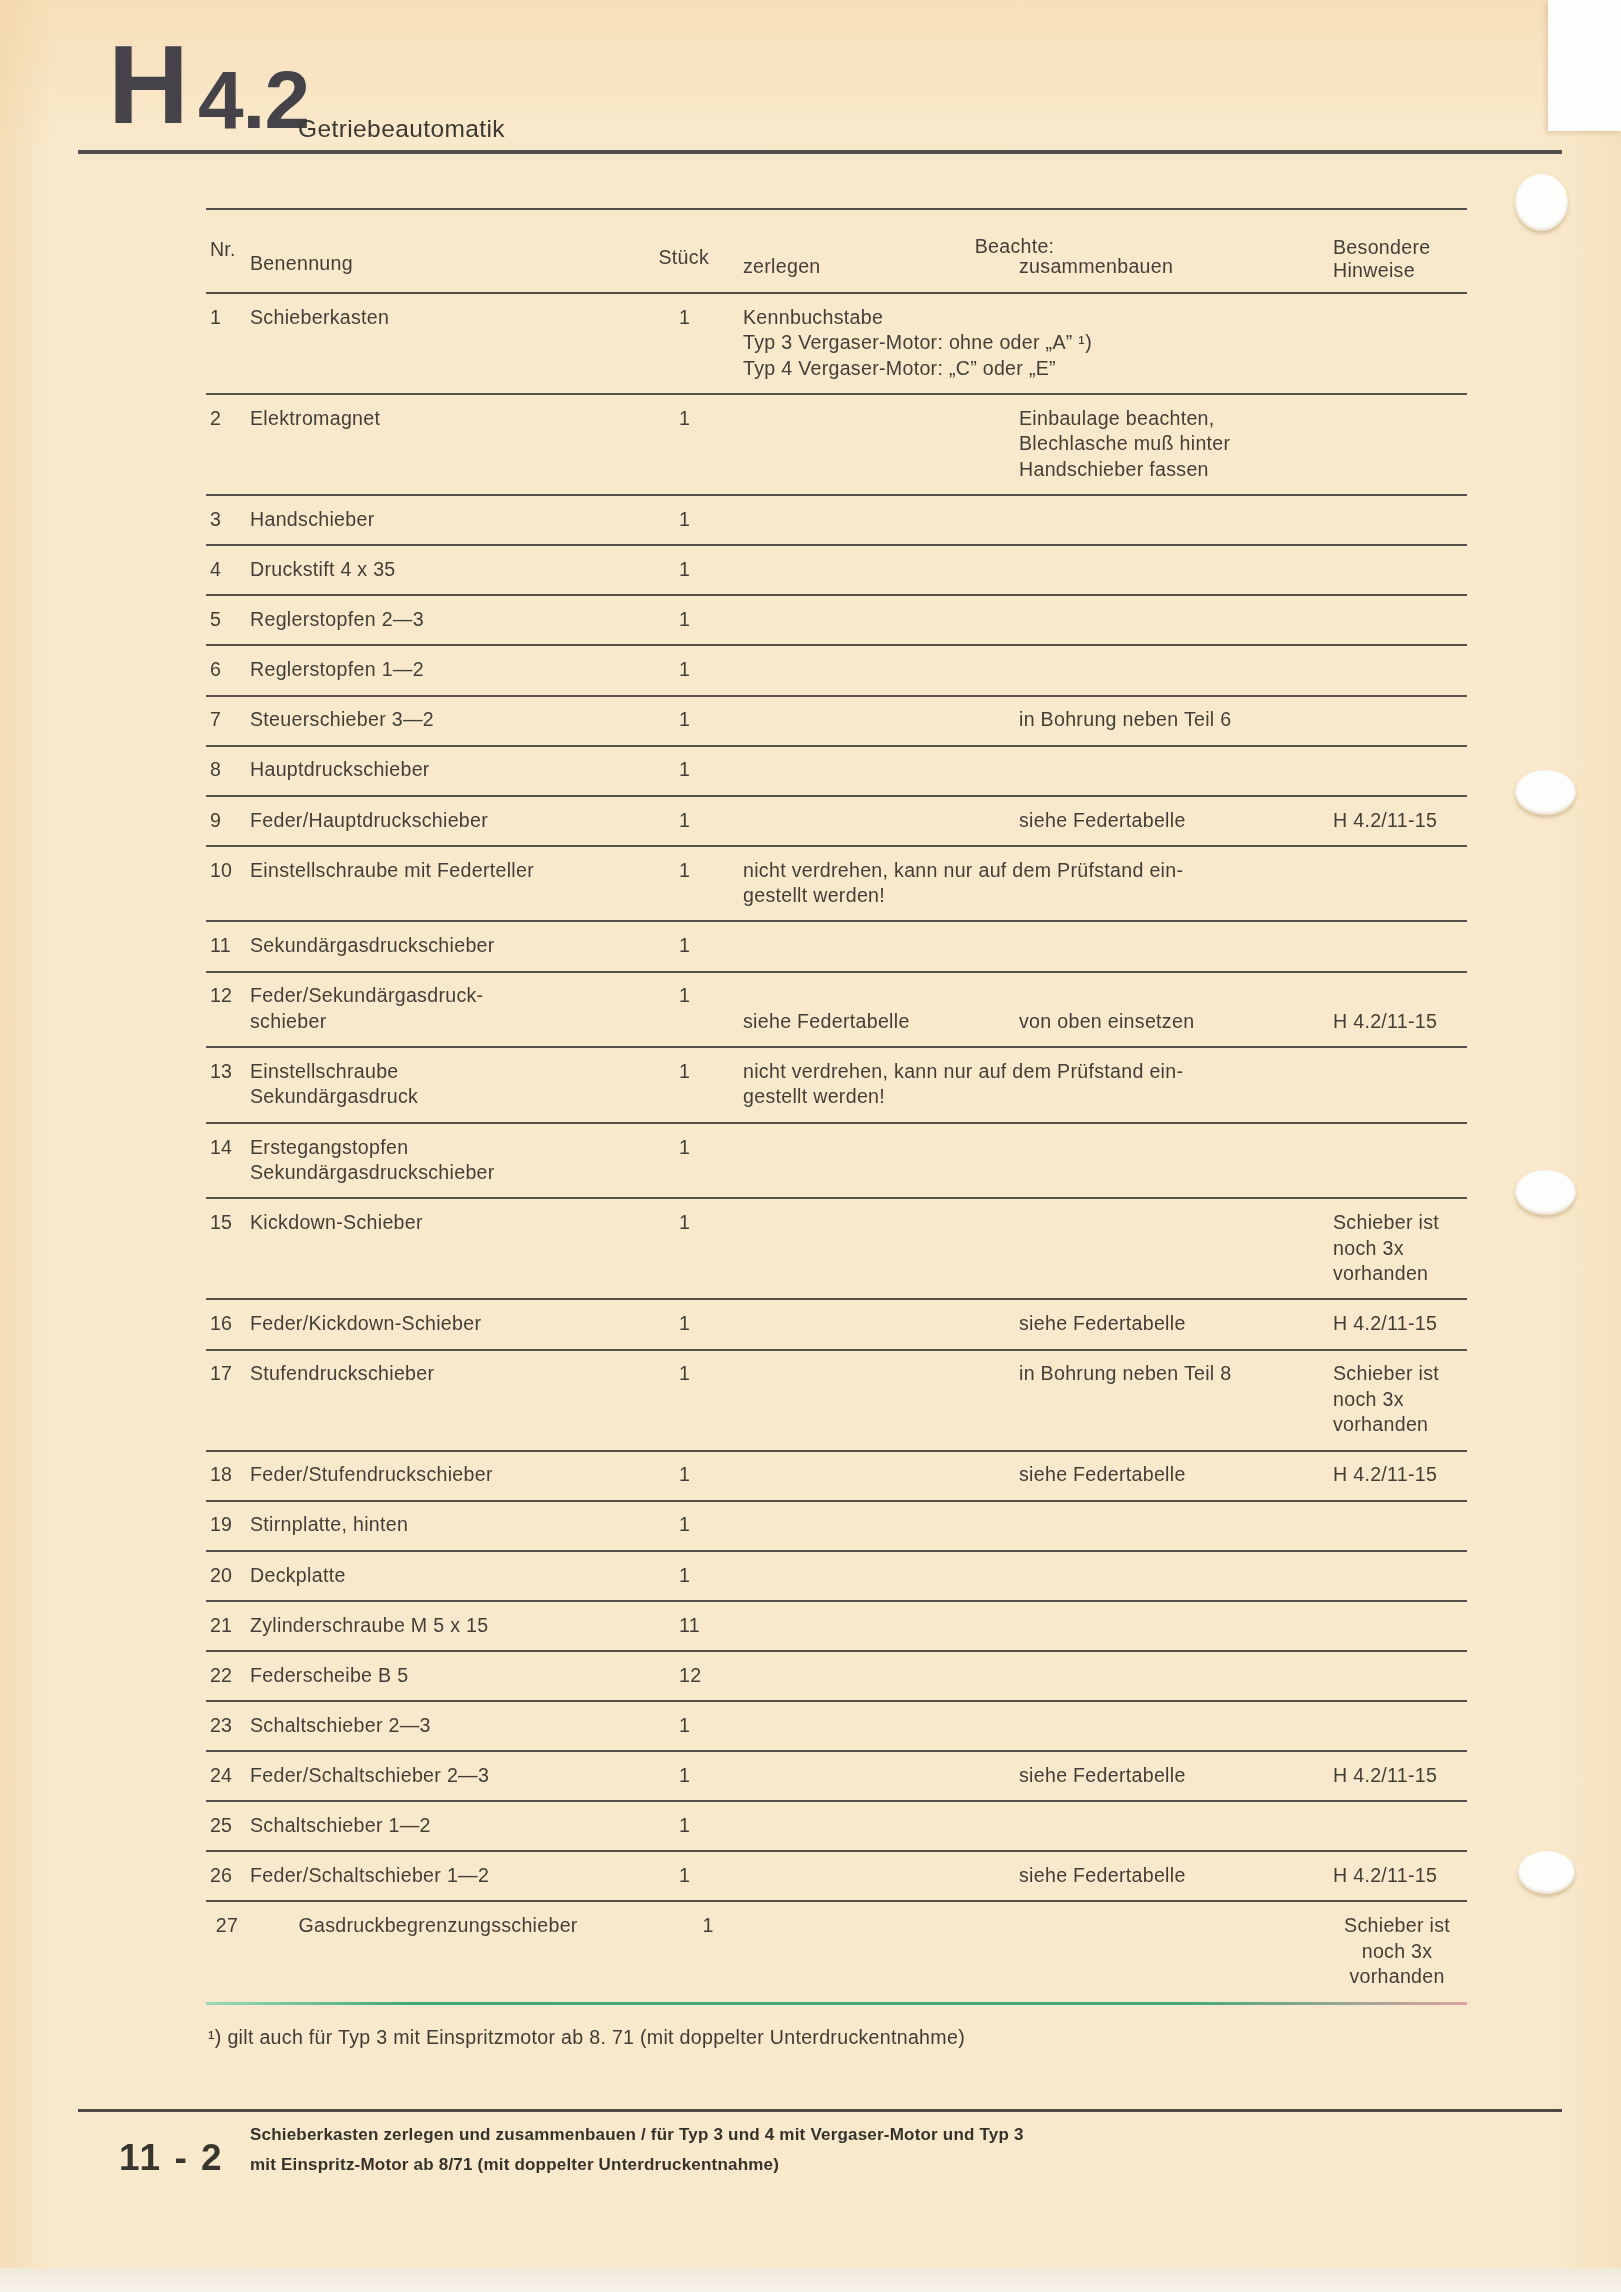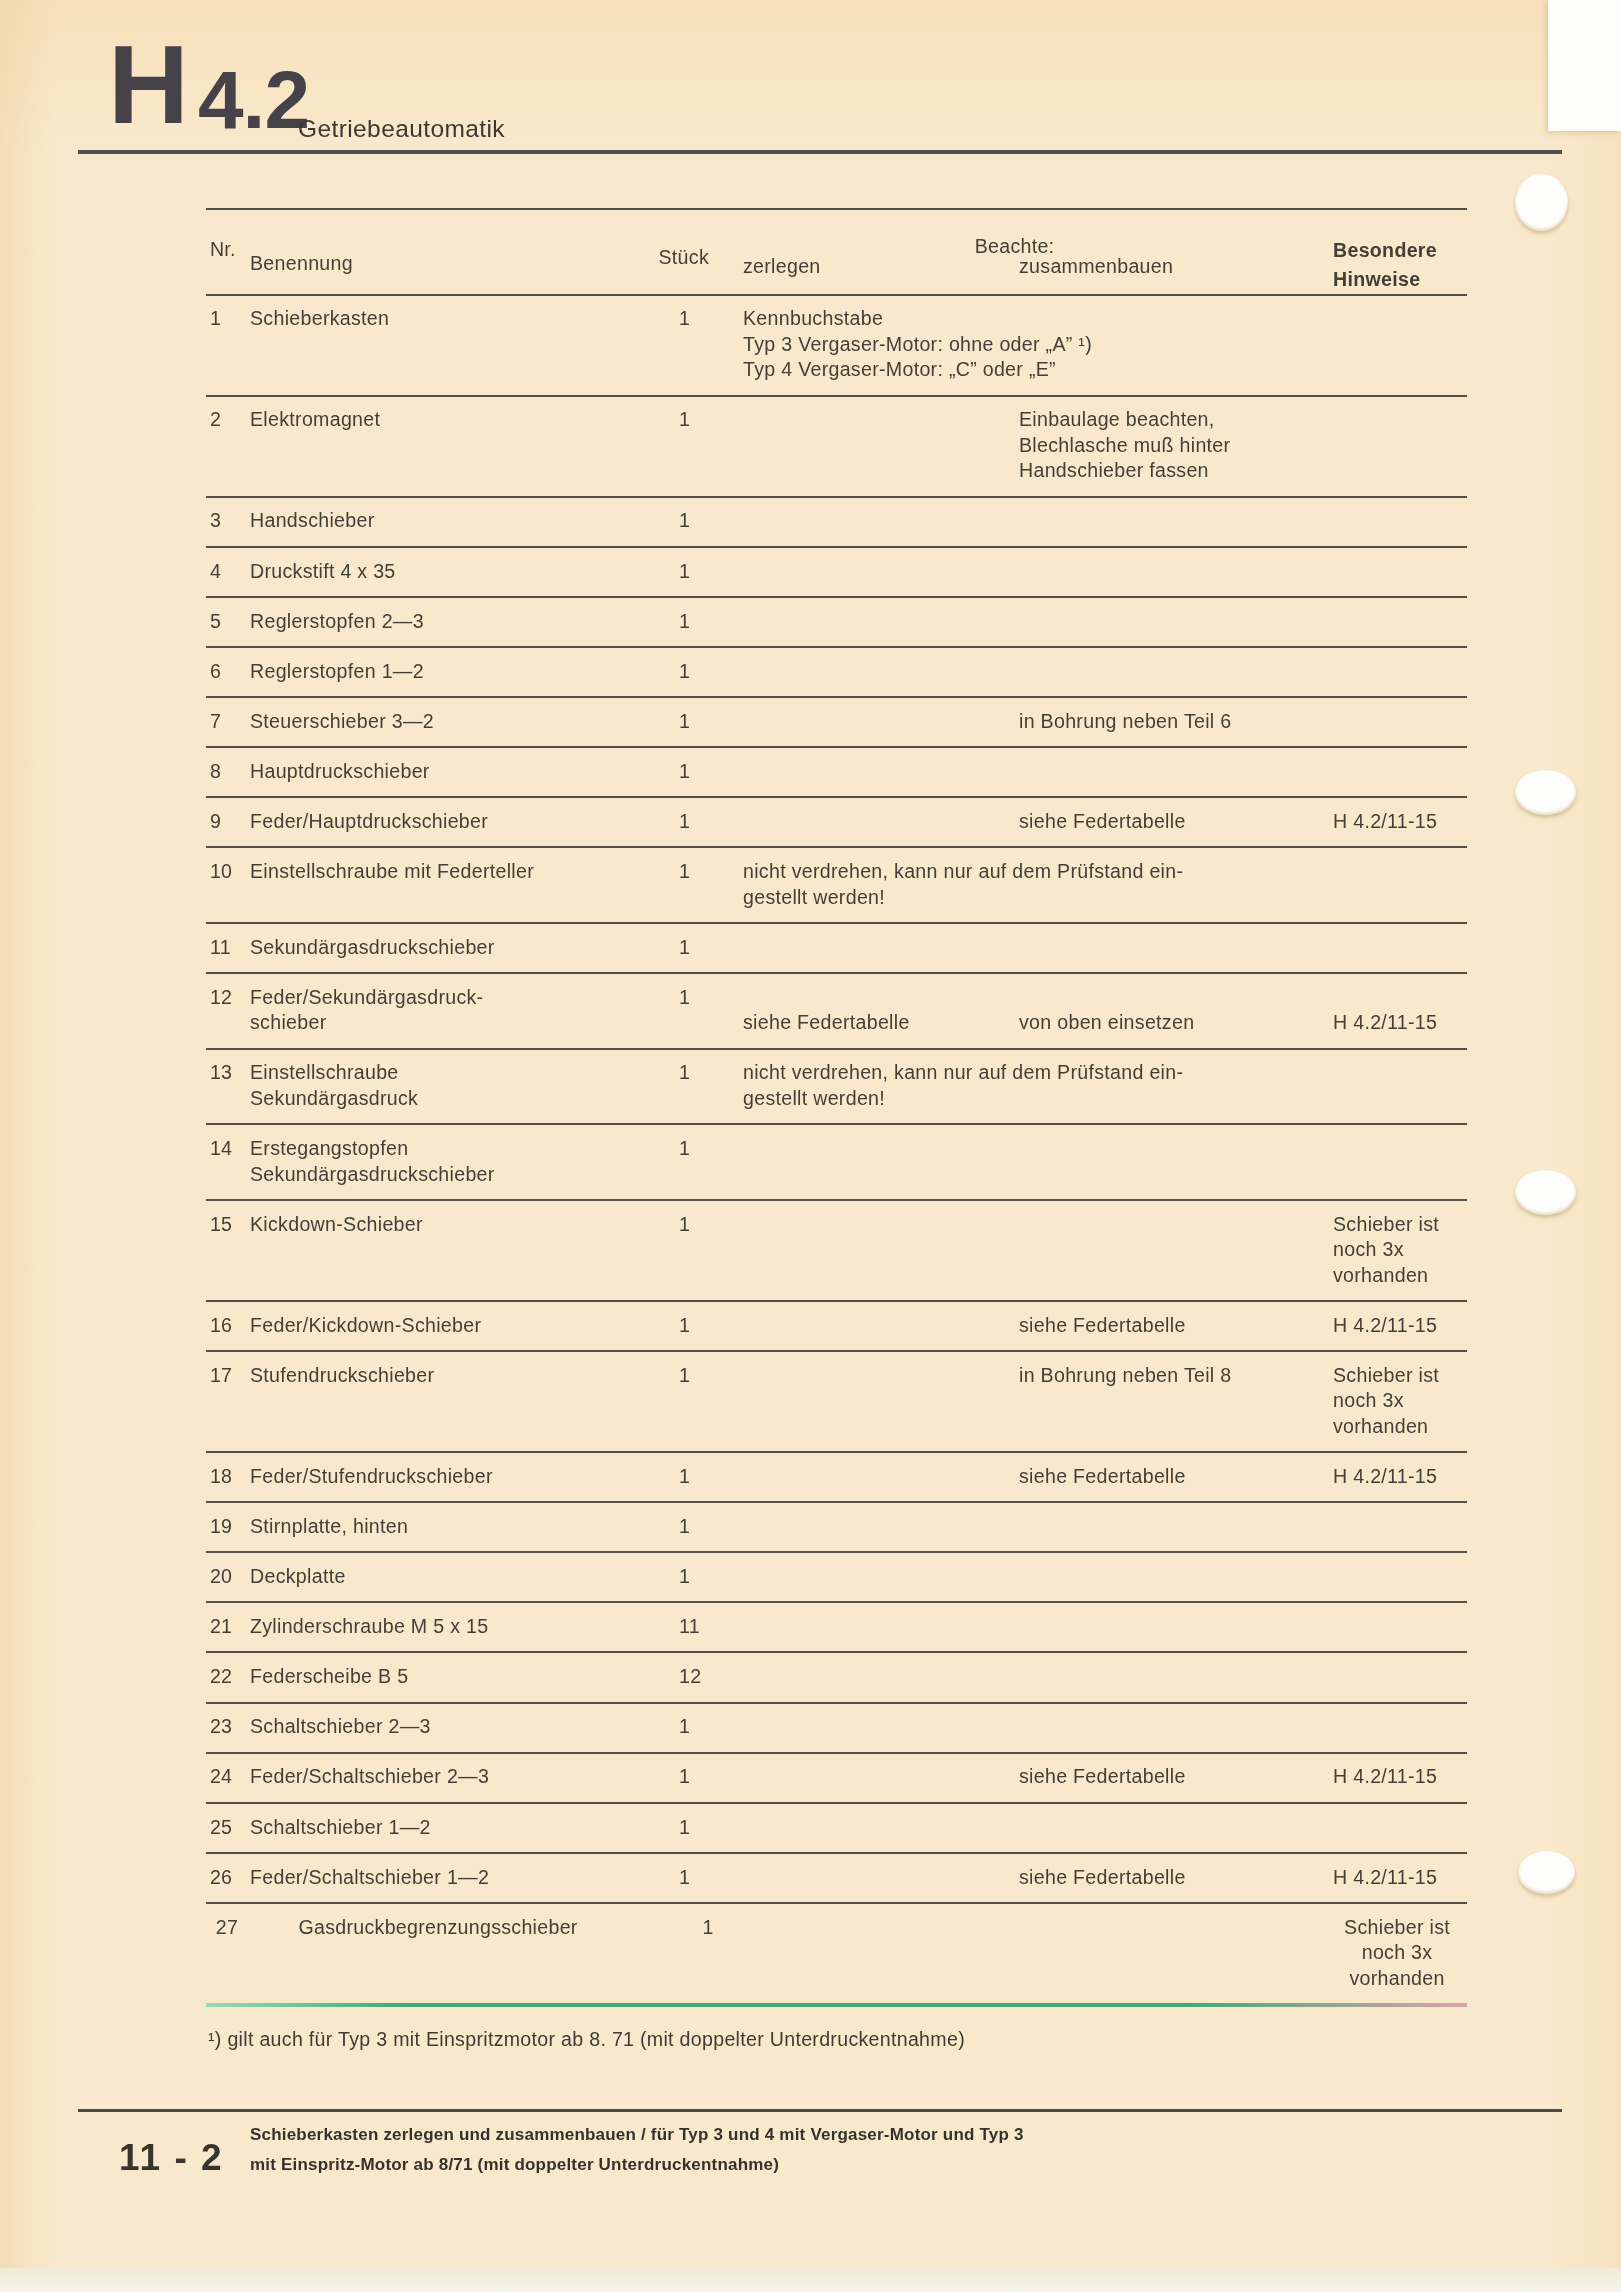--- a/index.html
+++ b/index.html
@@ -33,21 +33,21 @@
   .content{position:absolute;left:206px;top:208px;width:1261px;}
   table{border-collapse:collapse;table-layout:fixed;width:1261px;}
   col.w-nr{width:44px;}col.w-ben{width:382px;}col.w-stk{width:111px;}
   col.w-zer{width:276px;}col.w-zus{width:314px;}col.w-hin{width:134px;}
   th,td{font-size:19.6px;line-height:25.5px;letter-spacing:0.3px;font-weight:400;color:#433f37;
     text-align:left;vertical-align:top;box-sizing:border-box;}
   thead th{height:84px;border-top:2.9px solid #54504a;border-bottom:2.9px solid #54504a;}
   th.c-nr{padding:27.4px 0 0 3.9px;}
   th.c-ben{padding:41px 0 0 0;}
   th.c-stk{padding:35px 0 0 26.5px;}
-  th.c-hin{padding:25.5px 0 0 0;white-space:pre-line;line-height:29px;font-weight:bold;}
+  th.c-hin{padding:25.5px 0 0 0;white-space:pre-line;line-height:23px;}
   th.c-beachte{position:relative;padding:0;}
   .beachte-label{text-align:center;padding-top:25.5px;line-height:20.6px;transform:translateX(-23.5px);}
   .beachte-sub{display:flex;line-height:20.6px;}
   .beachte-sub span:first-child{width:276px;}
   tbody td{padding:10.8px 5.9px 11.8px 0;border-bottom:2.7px solid #56524b;white-space:pre-line;}
   tbody td.c-nr{padding-left:3.9px;}
   tbody td.c-stk{padding-left:47px;}
   tbody tr:last-child td{border-bottom:none;text-align:center;}
   .green-rule{width:1261px;height:3.9px;
     background:linear-gradient(90deg,#9bd9ba 0%,#3fa87a 16%,#45a97c 78%,#dda3a6 100%);}

